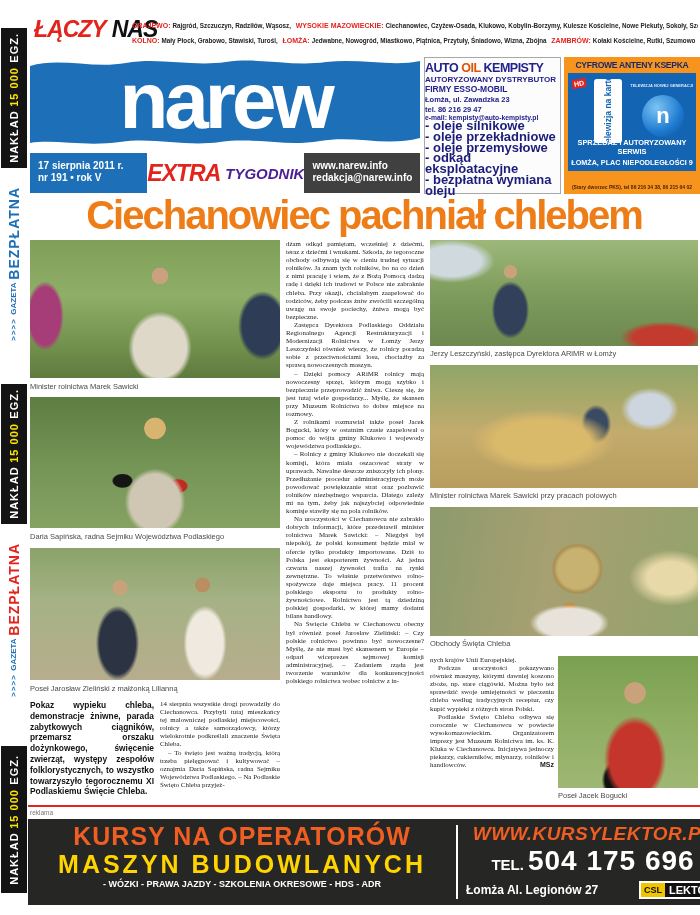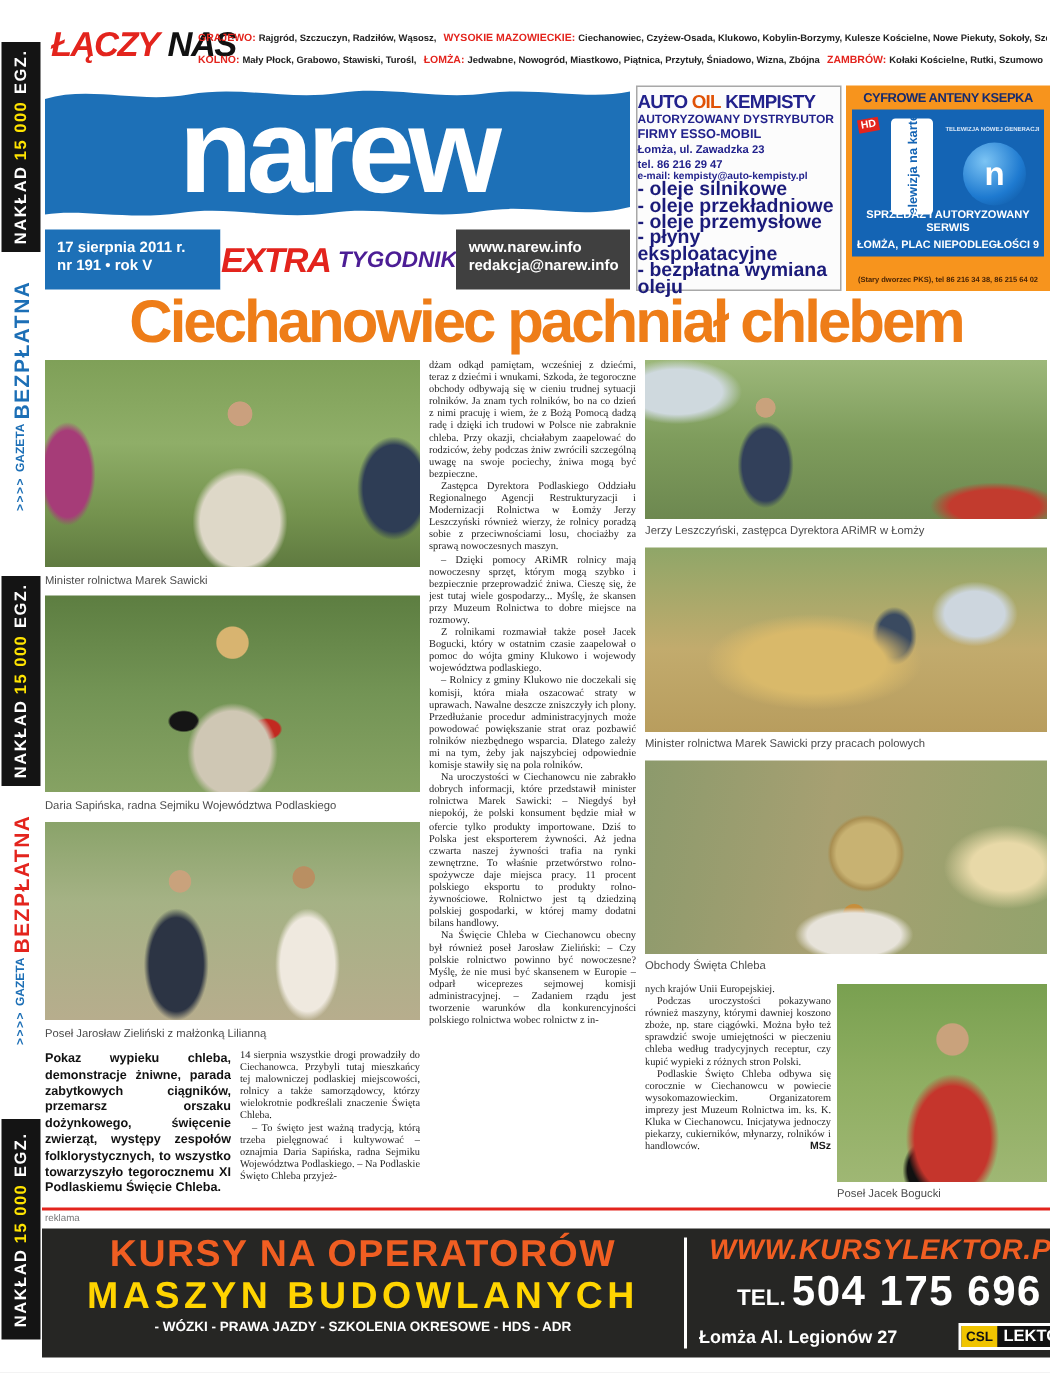--- a/index.html
+++ b/index.html
@@ -213,21 +213,21 @@
   <div class="ad-oil">
     <div class="t"><span>AUTO</span><span class="oil">OIL</span><span>KEMPISTY</span></div>
     <div class="s1">AUTORYZOWANY DYSTRYBUTOR</div>
     <div class="s2">FIRMY ESSO-MOBIL</div>
     <div class="addr">Łomża, ul. Zawadzka 23</div>
     <div class="addr">tel. 86 216 29 47</div>
     <div class="mail">e-mail: kempisty@auto-kempisty.pl</div>
     <div class="item">- oleje silnikowe</div>
     <div class="item">- oleje przekładniowe</div>
     <div class="item">- oleje przemysłowe</div>
-    <div class="item">- płyny eksploatacyjne</div>
+    <div class="item">- odkąd eksploatacyjne</div>
     <div class="item">- bezpłatna wymiana oleju</div>
   </div>
 
   <div class="ad-ant">
     <div class="hdr">CYFROWE ANTENY KSEPKA</div>
     <div class="bluebox">
       <div class="hdbadge">HD</div>
       <div class="chip">
           <div class="vtext">telewizja na kartę</div>
         </div>

